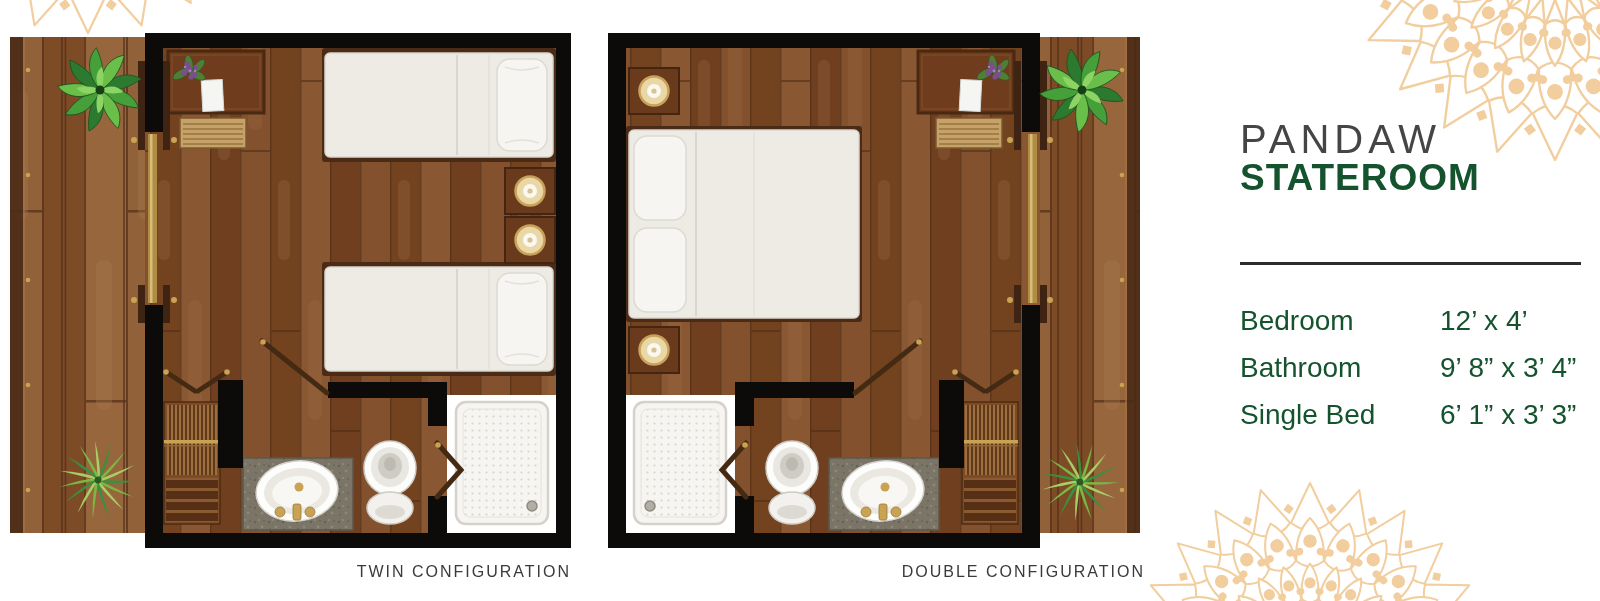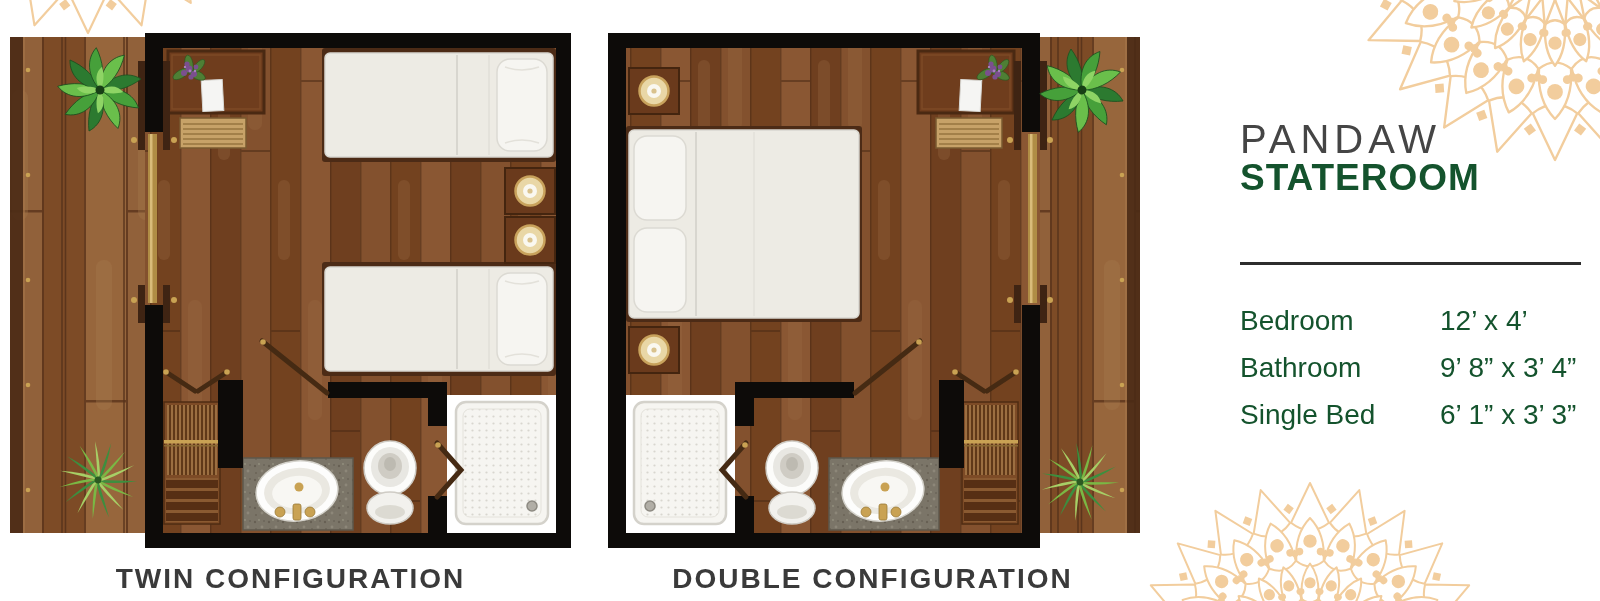--- a/index.html
+++ b/index.html
@@ -4,22 +4,22 @@
 <style>
   html,body{margin:0;padding:0}
   body{
     width:1600px;height:601px;position:relative;overflow:hidden;
     background:#ffffff;font-family:"Liberation Sans", sans-serif;
   }
   svg.layer{position:absolute;display:block}
   #mandala-layer{left:0;top:0;z-index:0}
   svg.plan{z-index:1}
   .caption{
-    position:absolute;top:563px;z-index:2;text-align:center;
-    font-size:28px;font-weight:700;letter-spacing:2px;color:#3a3a3a;
+    position:absolute;top:563px;z-index:2;text-align:right;
+    font-size:16px;font-weight:400;letter-spacing:2px;color:#3a3a3a;
   }
   #cap-twin{left:10px;width:561px}
   #cap-double{left:600px;width:545px}
   .panel{position:absolute;left:1240px;top:119px;z-index:2}
   .brand{font-size:40px;font-weight:400;letter-spacing:5px;color:#454545;line-height:1}
   .title{font-size:37px;font-weight:800;letter-spacing:1px;color:#14532d;line-height:1;margin-top:0}
   .divider{position:absolute;left:1240px;top:262px;width:341px;height:3px;background:#2d2d2d;z-index:2}
   .specs{position:absolute;left:1240px;top:306px;z-index:2}
   .spec-row{display:flex;height:47px;font-size:28px;color:#14532d;line-height:1.05}
   .spec-label{width:200px}

